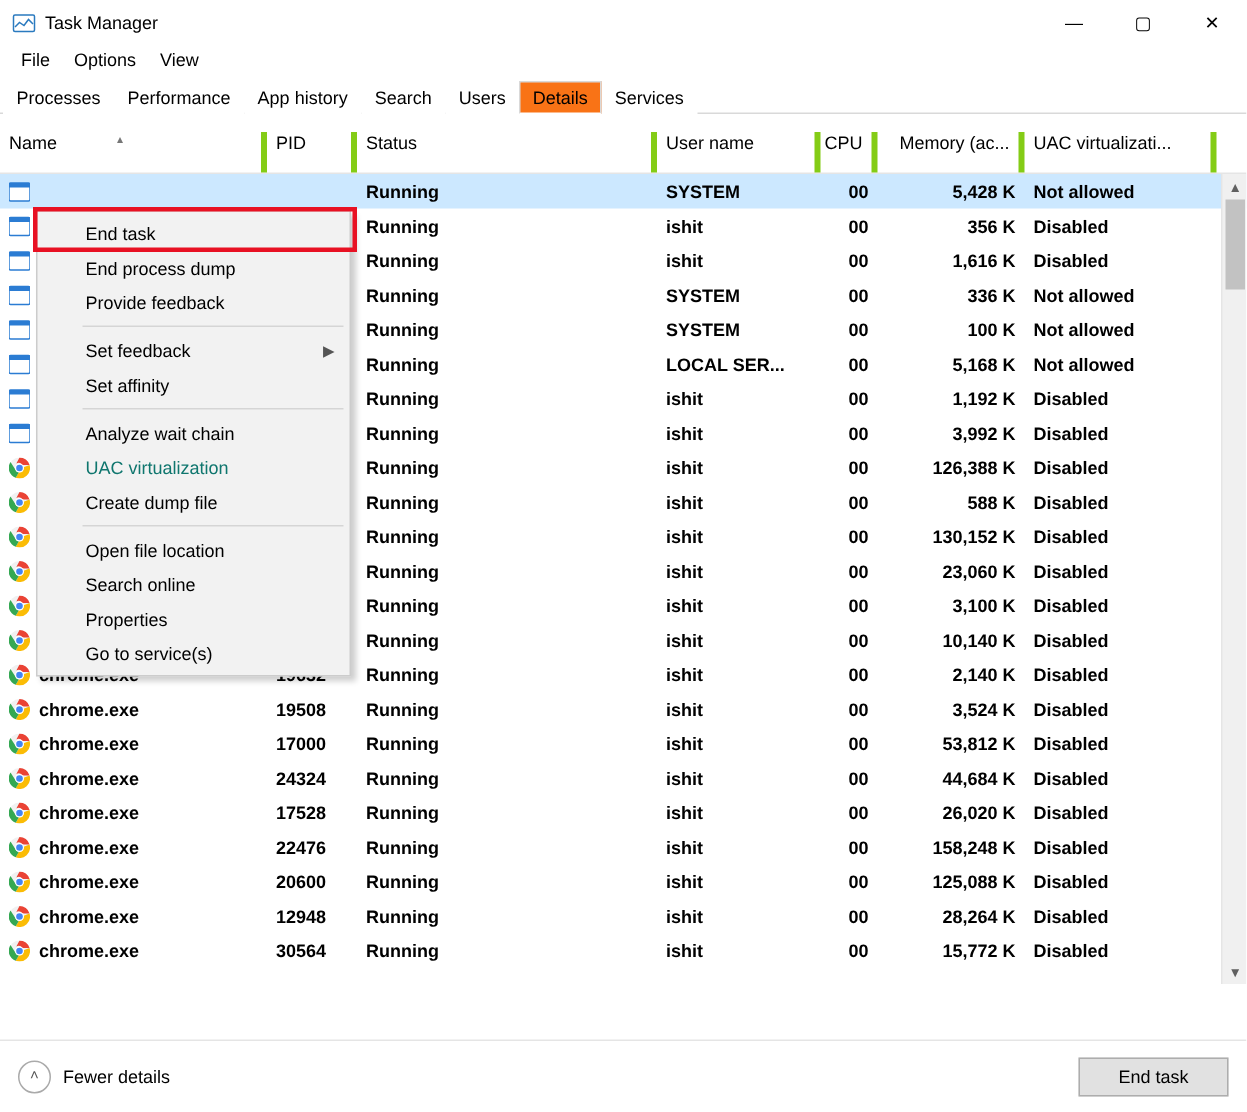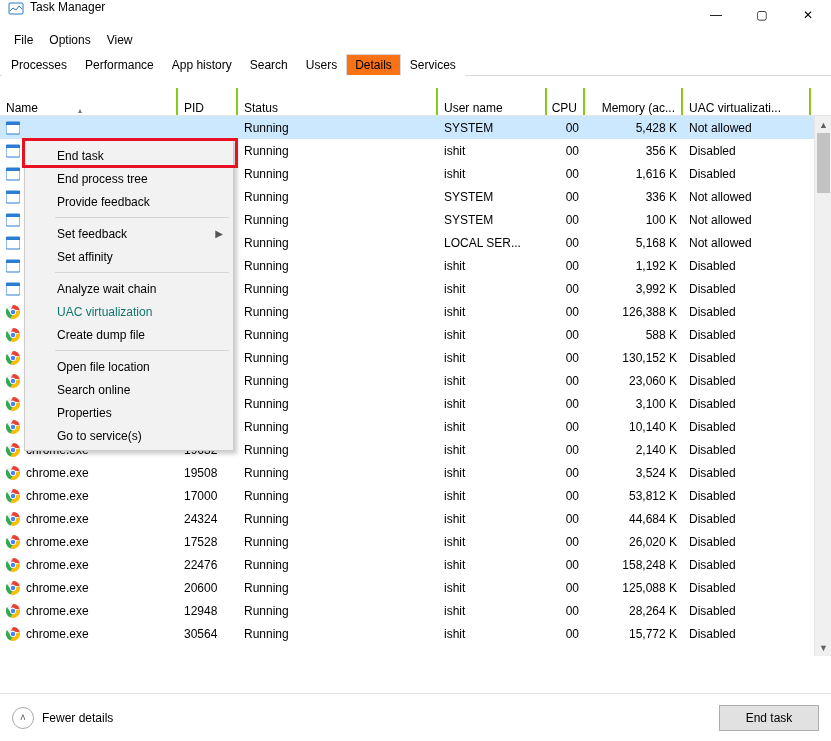--- a/index.html
+++ b/index.html
@@ -11,20 +11,21 @@
     color: #000;
     width: 831px;
     height: 741px;
     overflow: hidden;
     position: relative;
   }
   
   .title-bar {
     height: 30px;
     display: flex;
+    align-items: center;
     padding-left: 8px;
   }
   .title-bar .app-icn {
     width: 16px; height: 16px;
     margin-right: 6px;
     display:flex; align-items:center; justify-content:center;
   }
   .title-bar .title-text { font-size: 12px; }
   .title-bar .win-controls {
     margin-left: auto;
@@ -80,38 +81,39 @@
     display: flex;
     align-items: center;
     border-bottom: 1px solid #e5e5e5;
     font-size: 12px;
     color: #000;
     margin-top: 12px;
     user-select: none;
   }
   .col-header .col {
     padding: 0 6px;
-    border-right: 2px solid #84cc16;
+    border-right: 4px solid #84cc16;
     height: 100%;
     display: flex;
-    align-items: flex-end;
+    align-items: flex-start;
   }
   .col-name   { width: 178px; }
   .col-pid    { width: 60px; }
   .col-status { width: 200px; }
   .col-user   { width: 109px; }
   .col-cpu    { width: 38px; justify-content: flex-end; text-align:right;}
   .col-mem    { width: 98px; justify-content: flex-end; text-align:right;}
   .col-uac    { width: 128px; }
   .sort-arrow { margin-left: 40px; font-size:8px; color:#777; }
   
   .rows-viewport {
     height: 540px;
     overflow: hidden;
     position: relative;
+    font-weight: bold;
   }
   .rows { }
   .row {
     height: 23px;
     display: flex;
     align-items: center;
     font-size: 12px;
     white-space: nowrap;
   }
   .row.sel { background: #cce8ff; }
@@ -719,21 +721,21 @@
     <span>Fewer details</span>
   </div>
   <div class="end-task-btn">End task</div>
 </div>
 
 <div class="context-menu" id="context-menu">
     <div class="cm-item">
       <span>End task</span>
     </div>
     <div class="cm-item">
-      <span>End process tree</span>
+      <span>End process dump</span>
     </div>
     <div class="cm-item">
       <span>Provide feedback</span>
     </div>
     <div class="cm-sep"></div>
     <div class="cm-item">
       <span>Set feedback</span>
       <span class="sub-arrow">▶</span>
     </div>
     <div class="cm-item">

